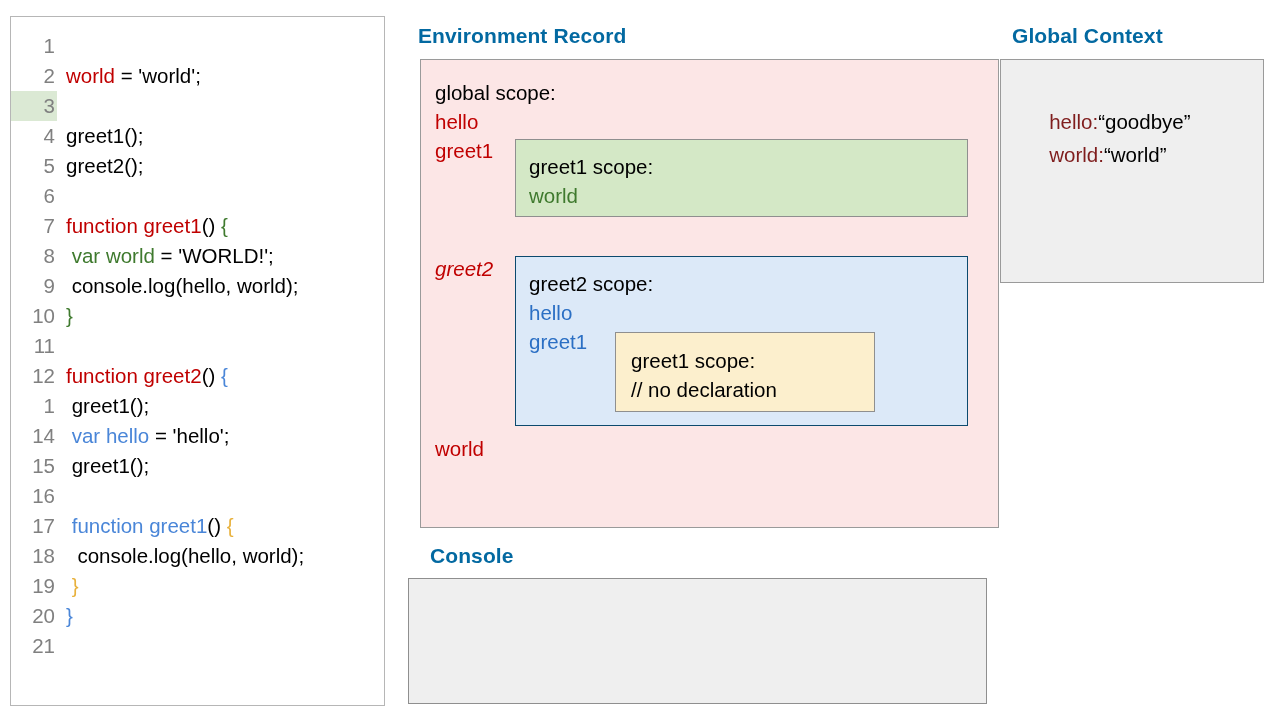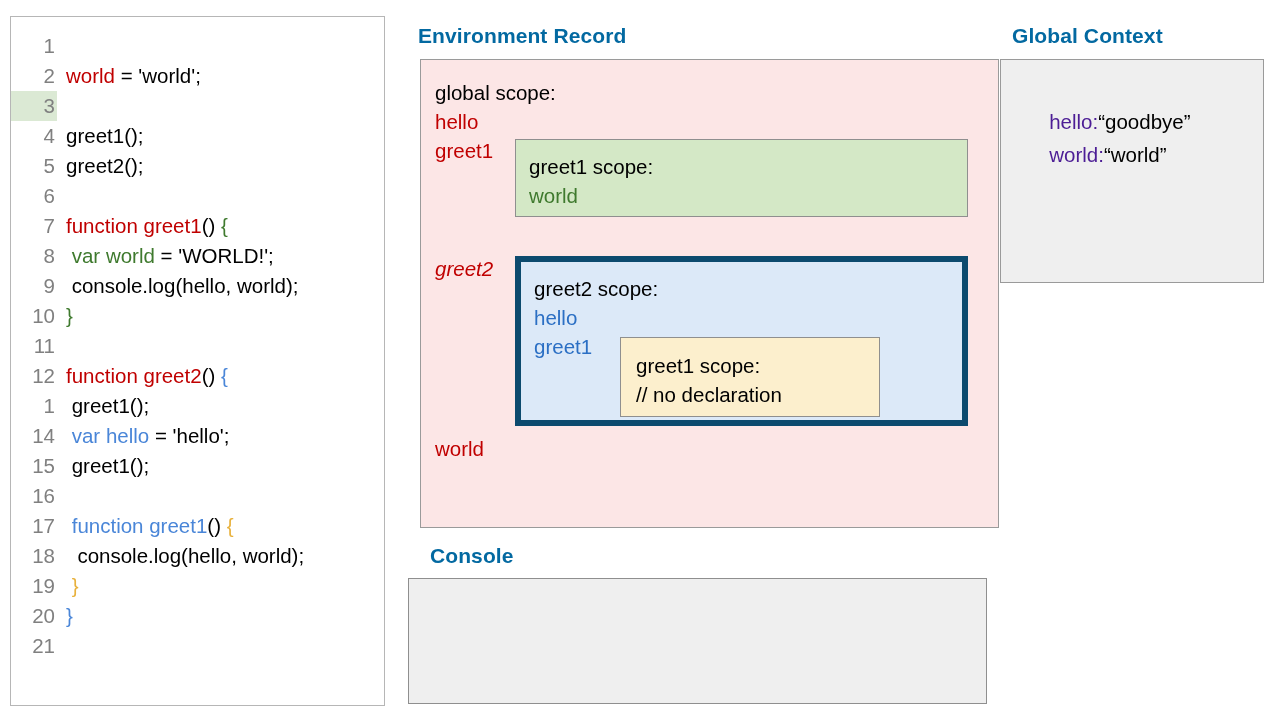--- a/index.html
+++ b/index.html
@@ -98,21 +98,21 @@
     left: 94px; top: 79px;
     width: 453px; height: 78px;
     background: #d4e8c6;
     border: 1px solid #8f8f8f;
   }
   .blue-box {
     position: absolute;
     left: 94px; top: 196px;
     width: 453px; height: 170px;
     background: #dce9f8;
-    border: 6px solid #0c4a6e;
+    border: 1px solid #0c4a6e;
   }
   .yellow-box {
     position: absolute;
     left: 99px; top: 75px;
     width: 260px; height: 80px;
     background: #fcefcd;
     border: 1px solid #8f8f8f;
   }
   .box-line {
     position: absolute;
@@ -140,21 +140,21 @@
     border: 1px solid #9a9a9a;
   }
   .gc-row {
     position: absolute;
     font-size: 20.5px;
     line-height: 29px;
     white-space: pre;
   }
   #gc-row-0 { left: 14px; top: 18px; }
   #gc-row-1 { left: 14px; top: 51px; }
-  .gc-key { color: #4c1d95; }
+  .gc-key { color: #7f1d1d; }
   .gc-val { color: #000000; }
 
   
   .console-box {
     position: absolute;
     left: 408px; top: 578px;
     width: 579px; height: 126px;
     background: #efefef;
     border: 1px solid #8f8f8f;
   }

